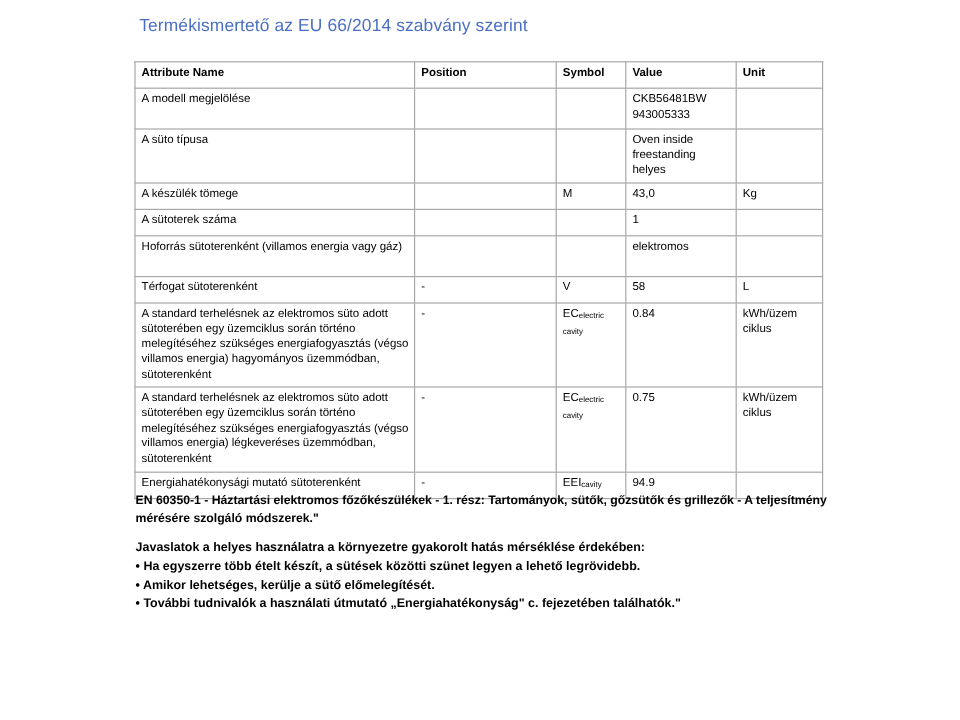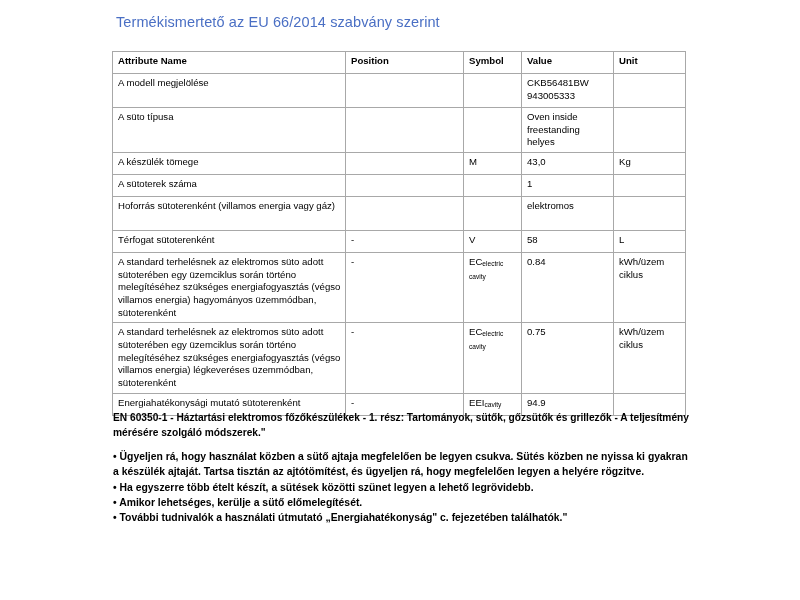--- a/index.html
+++ b/index.html
@@ -220,19 +220,19 @@
           <td>94.9</td>
           <td></td>
         </tr>
       </tbody>
     </table>
   </div>
 
   <div class="en-note">EN 60350-1 - Háztartási elektromos főzőkészülékek - 1. rész: Tartományok, sütők, gőzsütők és grillezők - A teljesítmény mérésére szolgáló módszerek."</div>
 
   <div class="recs">
-    <p class="rec-line">• Ügyeljen rá, hogy használat közben a sütő ajtaja megfelelően be legyen csukva. Sütés közben ne nyissa ki gyakran a készülék ajtaját. Tartsa tisztán az ajtótömítést, és ügyeljen rá, hogy megfelelően legyen a helyére rögzitve.</p>
+    <p class="rec-head">Javaslatok a helyes használatra a környezetre gyakorolt hatás mérséklése érdekében:</p>
     <p class="rec-line">• Ha egyszerre több ételt készít, a sütések közötti szünet legyen a lehető legrövidebb.</p>
     <p class="rec-line">• Amikor lehetséges, kerülje a sütő előmelegítését.</p>
     <p class="rec-line">• További tudnivalók a használati útmutató „Energiahatékonyság" c. fejezetében találhatók."</p>
   </div>
 
 </div>
 
 </body></html>

